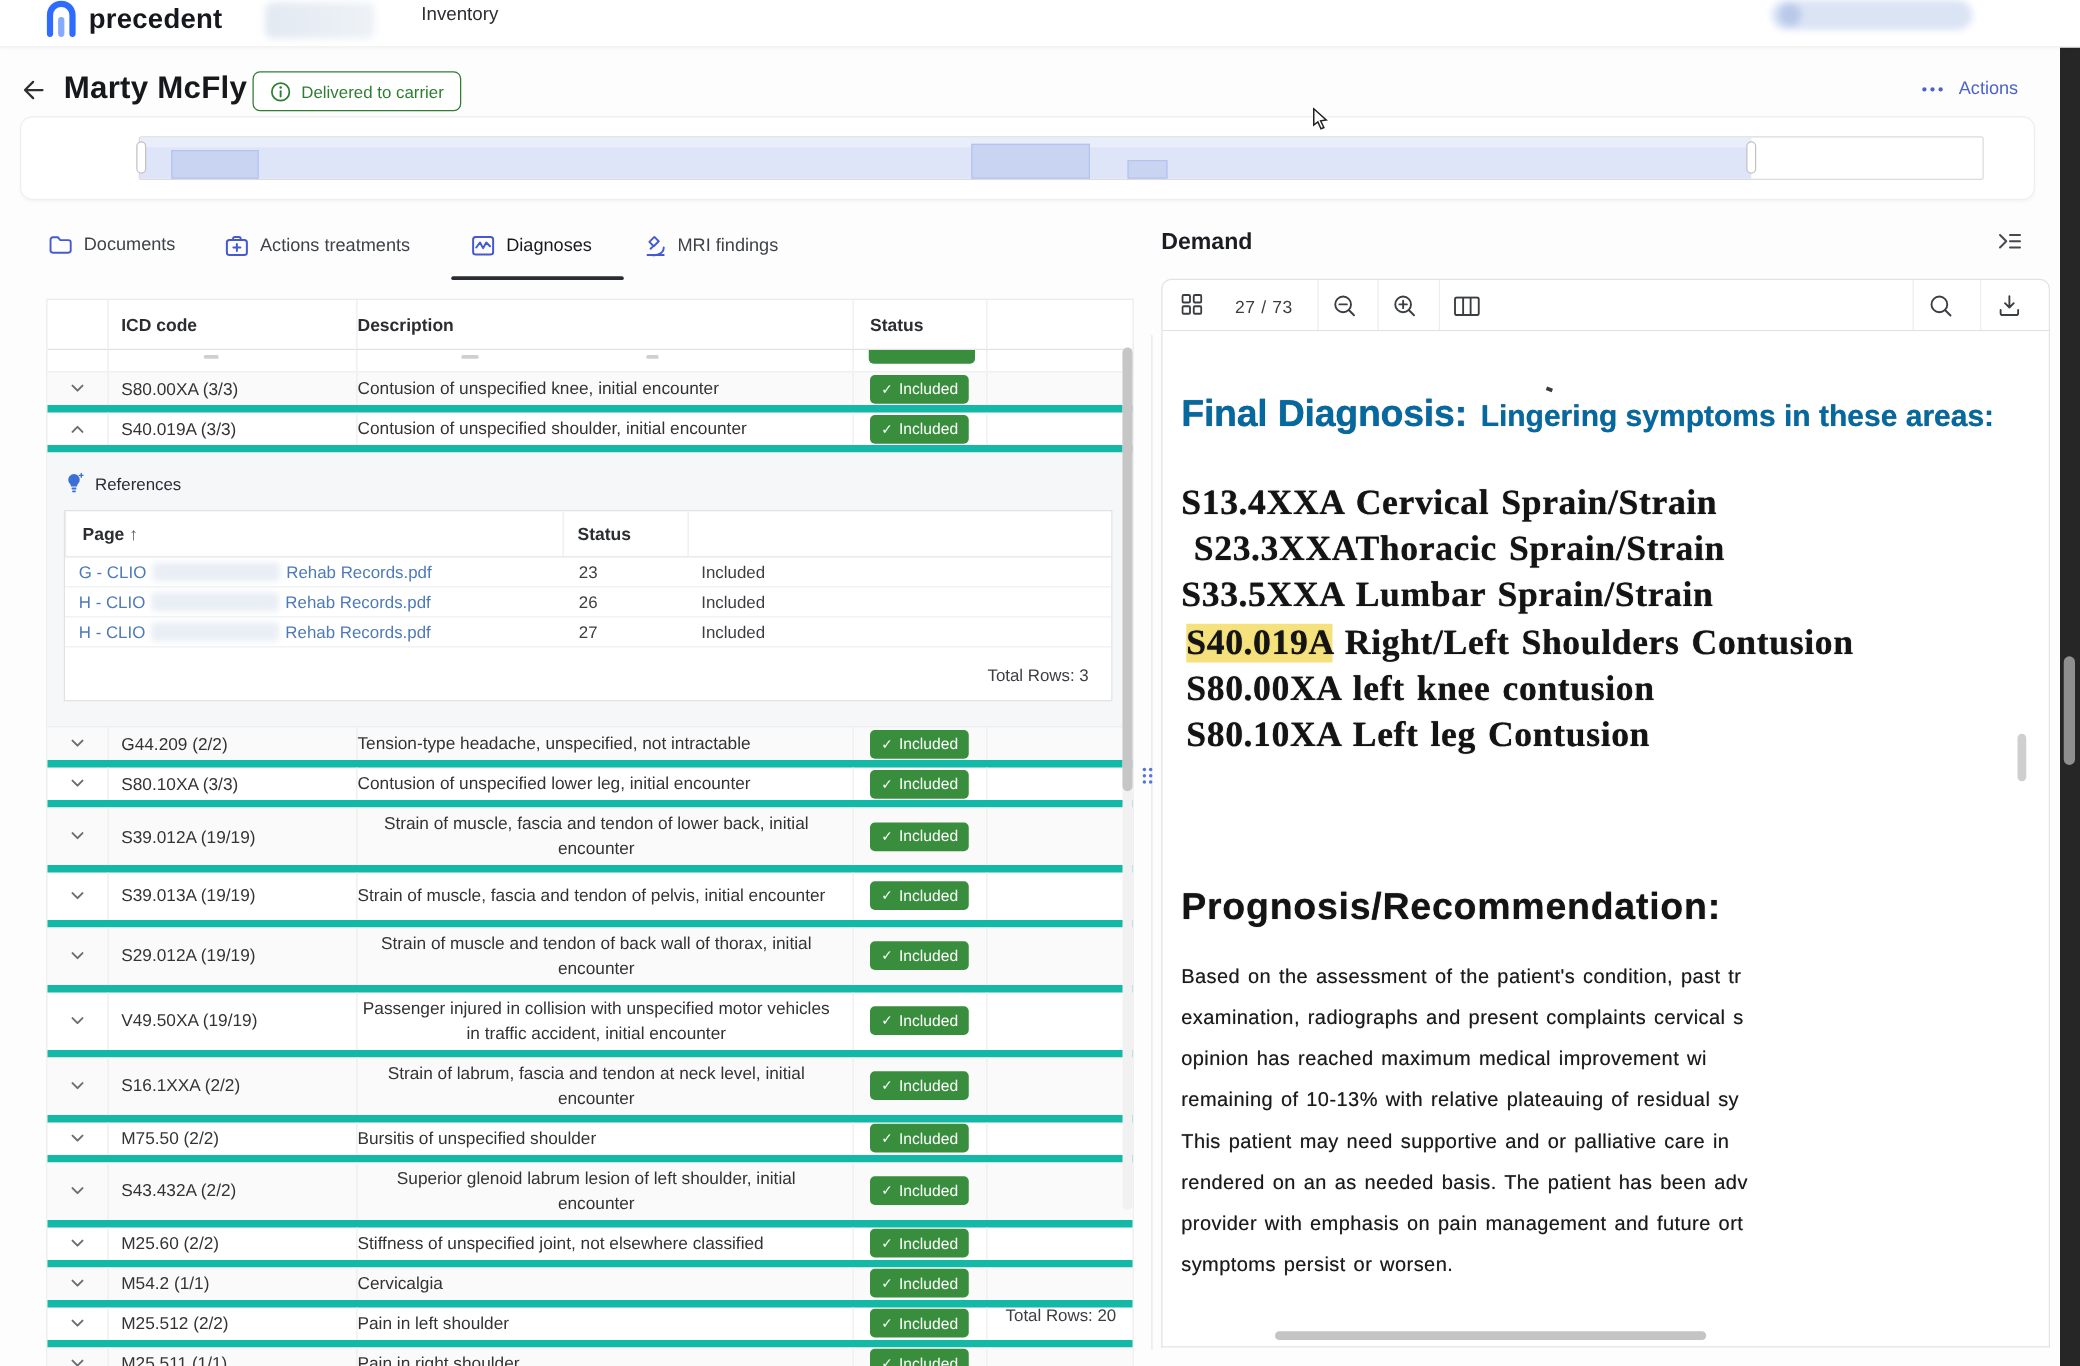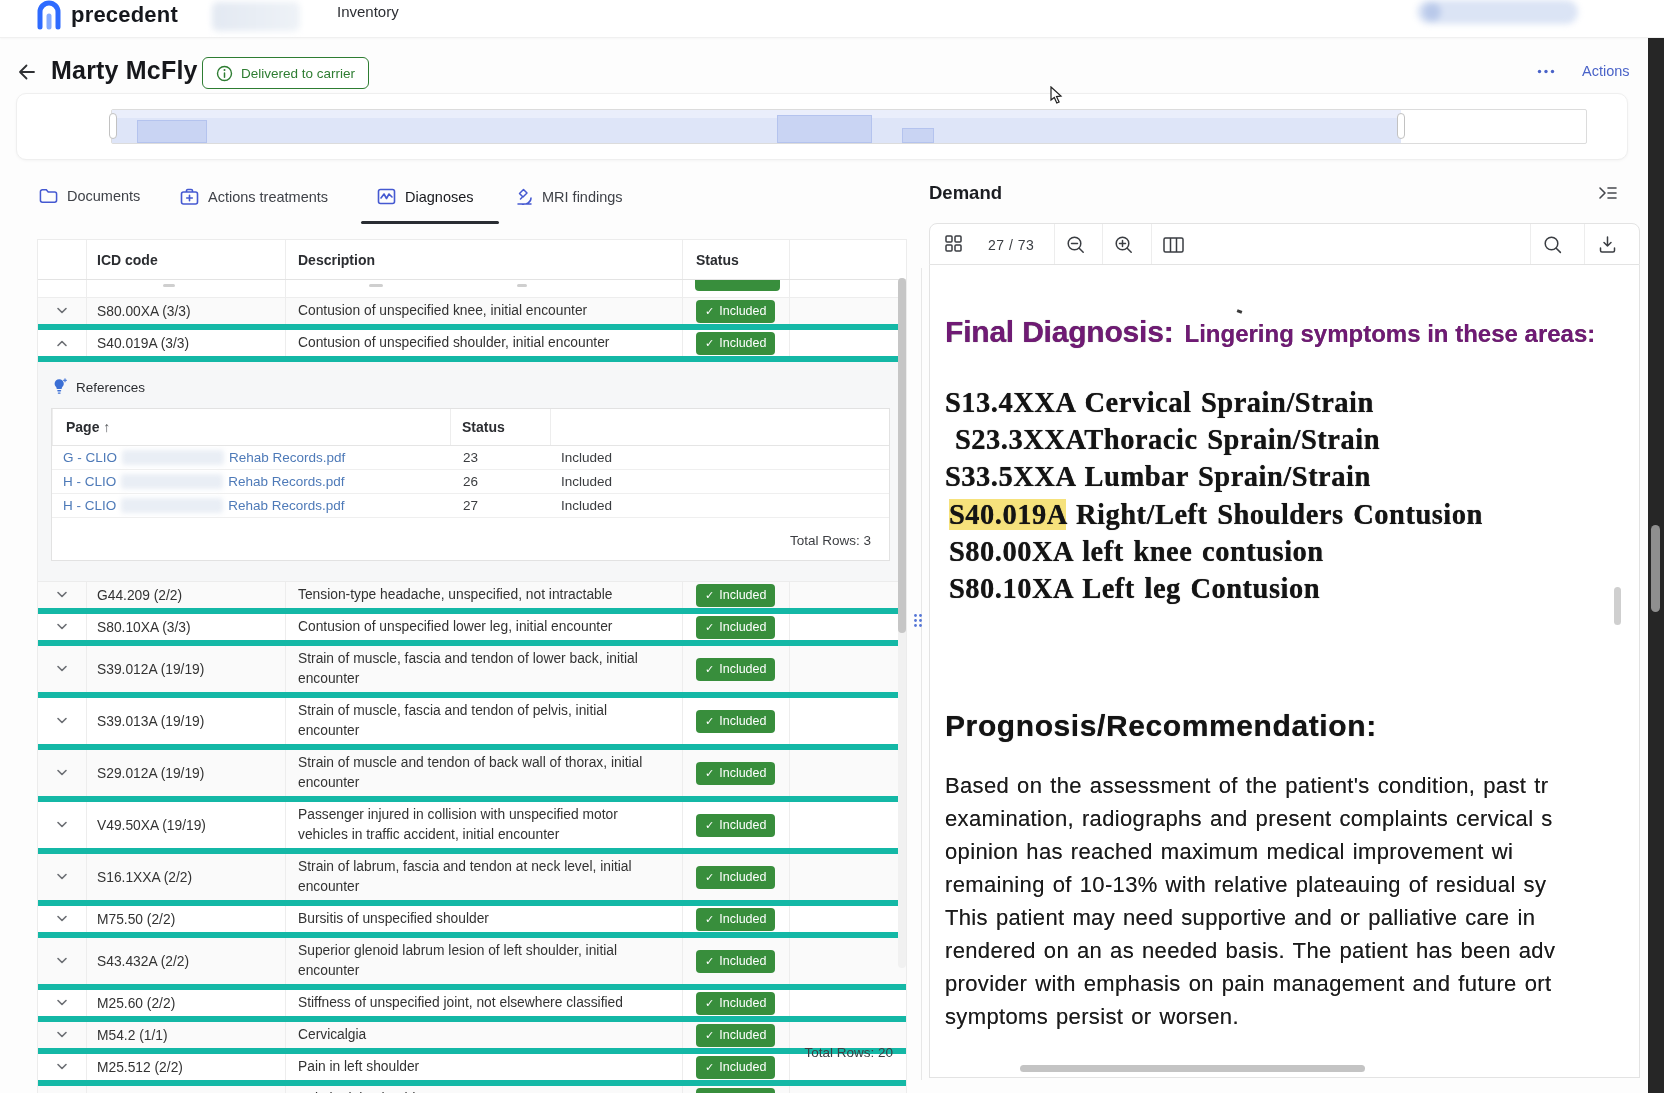--- a/index.html
+++ b/index.html
@@ -17,21 +17,21 @@
   #admin-blur .dot{position:absolute;left:6px;top:3px;width:18px;height:18px;border-radius:50%;background:#b9c9ea;}
   #avatar{position:absolute;left:1582px;top:-9px;width:40px;height:40px;border-radius:50%;
     background:#fff;border:2px solid #dcdcdc;display:flex;align-items:center;justify-content:center;
     font-size:15px;font-weight:600;color:#35373c;box-sizing:border-box;}
   
   #back-btn{position:absolute;left:17px;top:62px;width:22px;height:22px;cursor:pointer;}
   #patient-name{position:absolute;left:51px;top:56px;font-size:25px;font-weight:600;color:#17181c;letter-spacing:.2px;}
   #status-badge{position:absolute;left:202px;top:57px;height:32px;box-sizing:border-box;
     border:1px solid #2e7d32;border-radius:6px;background:#fff;display:flex;align-items:center;
     gap:8px;padding:0 13px;color:#2e7d32;font-size:13.5px;}
-  #actions{position:absolute;left:1537px;top:63px;display:flex;align-items:center;gap:27px;
+  #actions{position:absolute;left:1537px;top:63px;display:flex;align-items:center;gap:12px;
     color:#4a63c8;font-size:14.5px;cursor:pointer;}
   
   #timeline-card{position:absolute;left:16px;top:93px;width:1612px;height:67px;background:#fff;
     border:1px solid #efefef;border-radius:10px;box-shadow:0 1px 3px rgba(0,0,0,.04);box-sizing:border-box;}
   #tl-strip{position:absolute;left:94px;top:15px;width:1476px;height:35px;background:#fff;
     border:1px solid #dcdcdc;border-radius:2px;box-sizing:border-box;}
   #tl-band{position:absolute;left:0;top:0;width:1289px;height:33px;background:#dee5f8;}
   #tl-band .topline{position:absolute;left:0;top:0;width:100%;height:8px;background:#eaeefb;}
   .tl-block{position:absolute;background:#c9d4f3;border:1px solid #b4c3ee;box-sizing:border-box;}
   .tl-handle{position:absolute;width:8px;height:26px;top:3px;background:#fff;border:1px solid #c2c2c2;
@@ -48,21 +48,21 @@
   .t-grid{display:grid;grid-template-columns:48px 199px 397px 107px 1fr;}
   #diag-head{height:39px;border-bottom:1px solid #e3e3e3;font-size:14px;font-weight:600;color:#2b2d31;}
   #diag-head > div{display:flex;align-items:center;}
   .cell-sep{border-left:1px solid #ededed;}
   .t-row{border-bottom:6px solid #14b8a6;min-height:28.5px;box-sizing:border-box;font-size:13.8px;color:#333;cursor:pointer;}
   .t-row.two{min-height:43.5px;}
   .t-row.shade{background:#fafafa;}
   .t-row > div{display:flex;align-items:center;}
   .chev-cell{justify-content:center;}
   .code-cell{padding-left:10px;}
-  .desc-cell{padding:3px 14px 3px 12px;line-height:20px;}
+  .desc-cell{padding:3px 14px 3px 0;line-height:20px;text-align:center;}
   .status-cell{padding-left:13px;}
   .badge{display:inline-flex;align-items:center;gap:5px;background:#388e3c;color:#fff;
     border-radius:4px;height:23px;padding:0 9px;font-size:12.5px;white-space:nowrap;}
   .badge .chk{font-size:11px;}
   .chev-icon{width:12px;height:8px;}
   .chev-icon.up{transform:rotate(180deg);}
   
   #clipped-row{position:relative;height:17px;border-bottom:1px solid #ededed;overflow:hidden;}
   #clipped-row .stub-badge{position:absolute;left:657px;top:-12px;width:85px;height:23px;
     background:#388e3c;border-radius:4px;}
@@ -92,31 +92,31 @@
   #demand-title{position:absolute;left:929px;top:182px;font-size:18.5px;font-weight:600;color:#1b1d22;}
   #collapse-btn{position:absolute;left:1597px;top:185px;cursor:pointer;}
   #pdf-toolbar{position:absolute;left:929px;top:223px;width:711px;height:42px;background:#fff;
     border:1px solid #e3e3e3;border-radius:8px 8px 0 0;box-sizing:border-box;}
   .tb-icon{position:absolute;top:11px;cursor:pointer;}
   .tb-div{position:absolute;top:0;width:1px;height:40px;background:#ededed;}
   #page-indicator{position:absolute;left:58px;top:13px;font-size:14px;color:#3a3d42;letter-spacing:.5px;}
   #pdf-viewer{position:absolute;left:929px;top:265px;width:711px;height:813px;background:#fff;
     border:1px solid #e3e3e3;border-top:none;box-sizing:border-box;overflow:hidden;}
   #doc-mark{position:absolute;left:307px;top:45px;width:5px;height:3px;background:#3a3a3a;transform:rotate(20deg);}
-  #doc-heading{position:absolute;left:15px;top:50px;white-space:nowrap;color:#701a75;text-align:center;}
+  #doc-heading{position:absolute;left:15px;top:50px;white-space:nowrap;color:#0369a1;text-align:center;}
   #doc-heading .hb{font-size:30px;font-weight:800;letter-spacing:-.2px;text-shadow:0 0 .7px rgba(0,0,0,.75);}
   #doc-heading .hr{font-size:24px;font-weight:600;margin-left:11px;text-shadow:0 0 .6px rgba(0,0,0,.6);}
   #doc-codes{position:absolute;left:15px;top:122px;font-family:"Liberation Serif",serif;
     font-weight:700;font-size:28.5px;color:#141414;letter-spacing:.5px;word-spacing:2px;
     text-shadow:0 0 .7px rgba(0,0,0,.8);}
   #doc-codes .dline{height:37.2px;white-space:nowrap;}
   #doc-codes .hl{background:#f6e27c;}
   #doc-prognosis{position:absolute;left:15px;top:444px;font-size:30px;font-weight:800;color:#141414;
     letter-spacing:.6px;white-space:nowrap;text-shadow:0 0 .7px rgba(0,0,0,.75);}
-  #doc-para{position:absolute;left:15px;top:508px;font-size:22px;color:#1a1a1a;
+  #doc-para{position:absolute;left:15px;top:508px;font-size:16px;color:#1a1a1a;
     letter-spacing:.35px;word-spacing:1.5px;text-shadow:0 0 .6px rgba(0,0,0,.55);}
   #doc-para .pline{height:33px;white-space:nowrap;}
   #pdf-hscroll{position:absolute;left:90px;bottom:5px;width:345px;height:7px;background:#c4c4c4;border-radius:4px;cursor:pointer;}
   #pdf-vthumb{position:absolute;left:684px;top:322px;width:7px;height:38px;background:#cfcfcf;border-radius:4px;cursor:pointer;}
   
   #dark-strip{position:absolute;left:1648px;top:0;width:16px;height:1093px;background:#262626;}
   #dark-thumb{position:absolute;left:3px;top:525px;width:9px;height:87px;background:#8f8f8f;border-radius:5px;cursor:pointer;}
   svg{display:block;}
 </style>
 </head>

